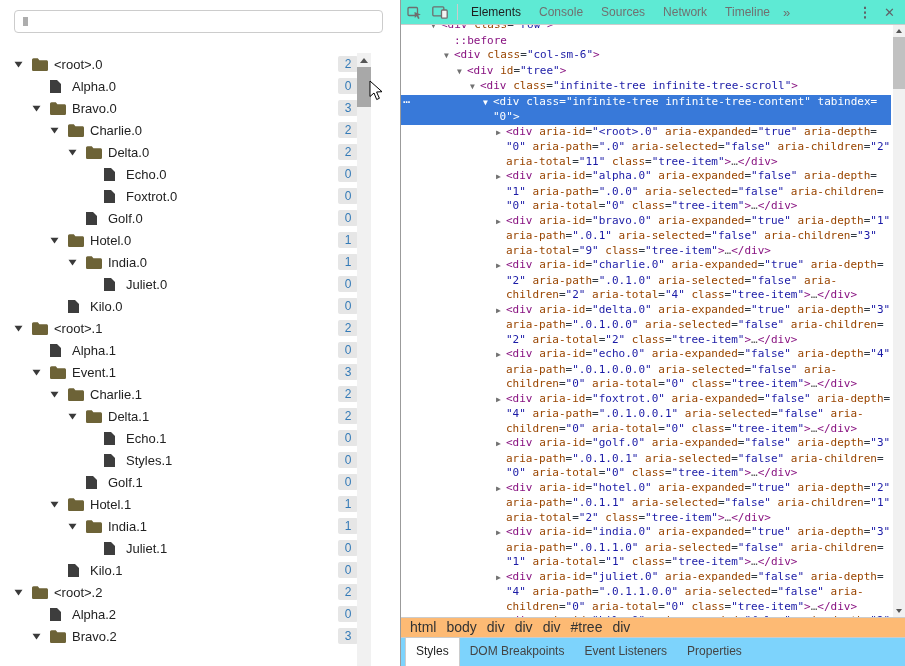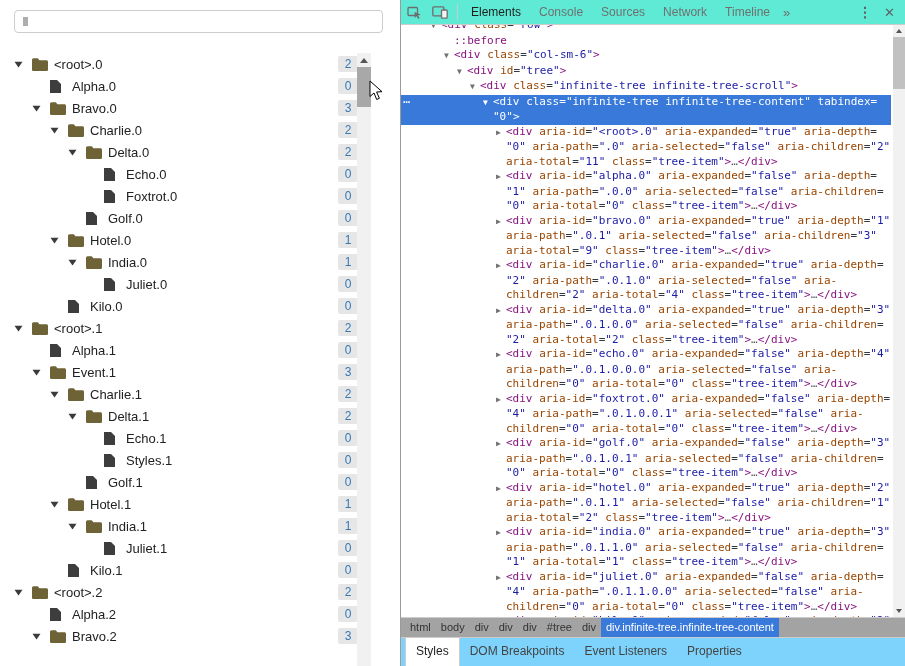--- a/index.html
+++ b/index.html
@@ -64,22 +64,22 @@
   .dt-node.hl span { color:#fff !important; }
   .gutter-dots { position:absolute; left:2px; top:0; color:rgba(255,255,255,0.9); font-size:12px; }
 
   .dt-scrollbar { position:absolute; right:0; top:25px; width:12px; bottom:49px; background:#f1f1f1; }
   .sb-btn2 { position:absolute; left:0; width:12px; height:12px; display:flex; align-items:center; justify-content:center; }
   .sb-btn2.up { top:0; } .sb-btn2.down { bottom:0; }
   .tri-up.small { border-left-width:3.5px; border-right-width:3.5px; border-bottom-width:4.5px; }
   .tri-down.small { border-left-width:3.5px; border-right-width:3.5px; border-top-width:4.5px; }
   .dt-thumb { position:absolute; left:0; top:12px; width:12px; height:52px; background:#c1c1c1; }
 
-  .dt-crumbs { position:absolute; left:0; right:0; bottom:29px; height:20px; background:#a3a3a3;
-    border-top:1px solid #ccc; display:flex; align-items:center; font-size:11px; color:#333;
+  .dt-crumbs { position:absolute; left:0; right:0; bottom:29px; height:20px; background:#fdba74;
+    border-top:1px solid #ccc; display:flex; align-items:center; font-size:14px; color:#333;
     overflow:hidden; padding-left:4px; }
   .crumb { padding:0 5px; line-height:19px; white-space:nowrap; }
   .crumb.selected { background:#3879d9; color:#fff; }
 
   .dt-sidetabs { position:absolute; left:0; right:0; bottom:0; height:29px; background:#7dd3fc;
     border-top:1px solid #ccc; display:flex; align-items:stretch; font-size:12px; color:#444;
     padding-left:4px; }
   .side-tab { padding:0 10px; line-height:27px; }
   .side-tab.selected { background:#fff; border-left:1px solid #ccc; border-right:1px solid #ccc; color:#1f1f1f; }
 </style>
@@ -522,21 +522,20 @@
     </div>
 
     <div class="dt-crumbs">
         <span class="crumb">html</span>
         <span class="crumb">body</span>
         <span class="crumb">div</span>
         <span class="crumb">div</span>
         <span class="crumb">div</span>
         <span class="crumb">#tree</span>
         <span class="crumb">div</span>
-        <span class="crumb selected">div.infinite-tree.infinite-tree-content</span>
       </div>
     <div class="dt-sidetabs">
         <div class="side-tab selected">Styles</div>
         <div class="side-tab">DOM Breakpoints</div>
         <div class="side-tab">Event Listeners</div>
         <div class="side-tab">Properties</div>
       </div>
   </div>
 
 </div>

